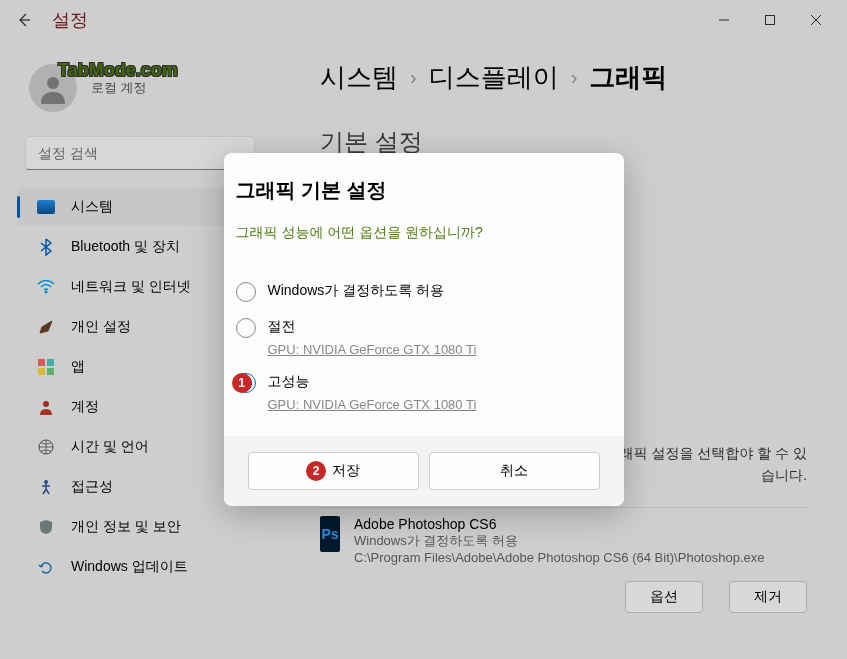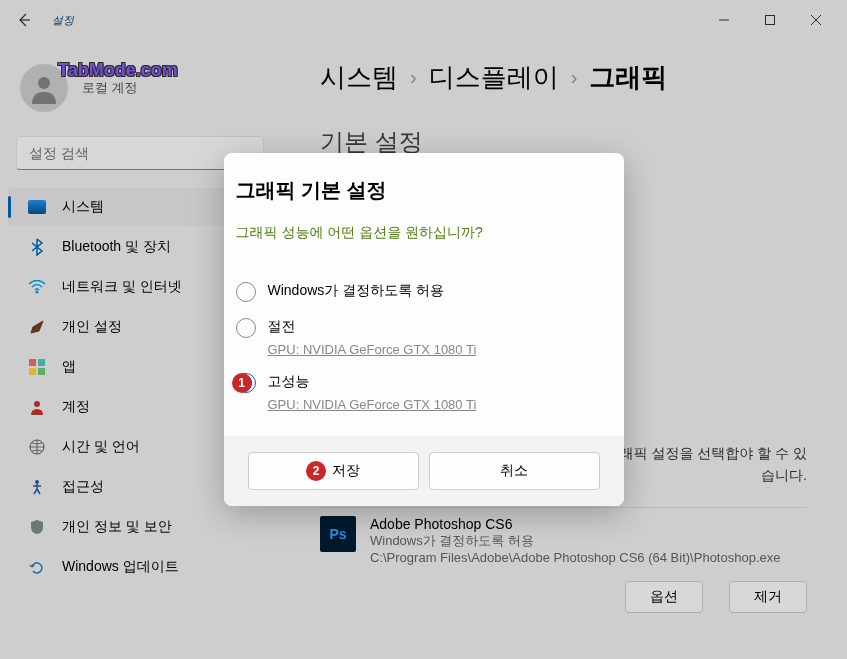--- a/index.html
+++ b/index.html
@@ -1,47 +1,47 @@
 <!DOCTYPE html>
 <html><head>
   <meta charset="utf-8">
   <style>
     * { margin: 0; padding: 0; box-sizing: border-box; font-family: "Segoe UI", "Malgun Gothic", sans-serif; }
     body { background: #f3f3f3; width: 847px; height: 659px; overflow: hidden; position: relative; }
     
     .titlebar { height: 40px; display: flex; align-items: center; padding: 0 8px; }
     .titlebar-left { display: flex; align-items: center; gap: 12px; }
     .back-btn { width: 32px; height: 32px; display: flex; align-items: center; justify-content: center; cursor: pointer; }
-    .titlebar-title { font-size: 11px; color: #0c4a6e; font-style: italic; }
+    .titlebar-title { font-size: 18px; color: #7f1d1d; }
     .titlebar-right { margin-left: auto; display: flex; }
     .win-btn { width: 46px; height: 32px; display: flex; align-items: center; justify-content: center; cursor: pointer; }
     
-    .watermark { position: absolute; top: 60px; left: 58px; font-weight: bold; font-size: 18px; color: #8b5cf6; text-shadow: -1px -1px 0 #333, 1px -1px 0 #333, -1px 1px 0 #333, 1px 1px 0 #333; z-index: 5; }
+    .watermark { position: absolute; top: 60px; left: 58px; font-weight: bold; font-size: 18px; color: #4d7c0f; text-shadow: -1px -1px 0 #333, 1px -1px 0 #333, -1px 1px 0 #333, 1px 1px 0 #333; z-index: 5; }
     
     .content { display: flex; height: calc(100% - 40px); }
     
-    .sidebar { width: 280px; padding: 8px 0; }
+    .sidebar { width: 280px; padding: 8px 9px; }
     .user-section { display: flex; align-items: center; padding: 16px 20px; gap: 14px; }
     .avatar { width: 48px; height: 48px; border-radius: 50%; background: #d0d0d0; display: flex; align-items: center; justify-content: center; }
     .user-info { font-size: 13px; color: #555; }
     .search-box { margin: 8px 16px 16px; padding: 8px 12px; background: #fdfdfd; border: 1px solid #e5e5e5; border-bottom: 1px solid #888; border-radius: 4px; font-size: 14px; width: calc(100% - 32px); }
     .nav-item { display: flex; align-items: center; padding: 10px 20px; gap: 16px; font-size: 14px; cursor: pointer; border-radius: 4px; margin: 2px 8px; }
     .nav-item.active { background: #eaeaea; position: relative; }
     .nav-item.active::before { content: ''; position: absolute; left: 0; top: 8px; bottom: 8px; width: 3px; background: #0067c0; border-radius: 2px; }
     .nav-icon { width: 18px; height: 18px; display: flex; align-items: center; justify-content: center; font-size: 16px; }
     
     .main { flex: 1; padding: 20px 40px; }
     .breadcrumb { font-size: 26px; margin-bottom: 12px; display: flex; gap: 12px; align-items: center; }
     .breadcrumb .sep { color: #999; font-size: 20px; }
     .breadcrumb .cur { font-weight: 600; }
     .sub-title { font-size: 24px; color: #444; margin-bottom: 24px; margin-top: 31px; }
     .desc-text { font-size: 14px; color: #333; line-height: 1.6; margin: 20px 0; }
     
     .app-row { display: flex; align-items: flex-start; gap: 14px; padding: 8px 0; border-top: 1px solid #ddd; margin-top: 16px; }
-    .app-icon { width: 36px; height: 36px; background: #001e36; display: flex; align-items: center; justify-content: center; font-weight: bold; color: #31a8ff; font-size: 14px; border-radius: 2px; }
+    .app-icon { width: 20px; height: 36px; background: #001e36; display: flex; align-items: center; justify-content: center; font-weight: bold; color: #31a8ff; font-size: 14px; border-radius: 2px; }
     .app-info { flex: 1; font-size: 14px; }
     .app-name { color: #000; }
     .app-sub { color: #666; font-size: 13px; }
     .app-path { color: #666; font-size: 13px; }
     .app-actions { display: flex; gap: 8px; align-self: flex-end; margin-top: 40px; }
     .app-btn { padding: 6px 24px; background: #fefefe; border: 1px solid #ccc; border-radius: 4px; font-size: 14px; cursor: pointer; }
     
     .modal-overlay { position: absolute; inset: 0; background: rgba(0,0,0,0.15); display: flex; align-items: center; justify-content: center; z-index: 10; }
     .modal { background: #fdfdfd; width: 400px; border-radius: 8px; box-shadow: 0 8px 32px rgba(0,0,0,0.25); overflow: hidden; }
     .modal-body { padding: 24px 12px 16px; }

